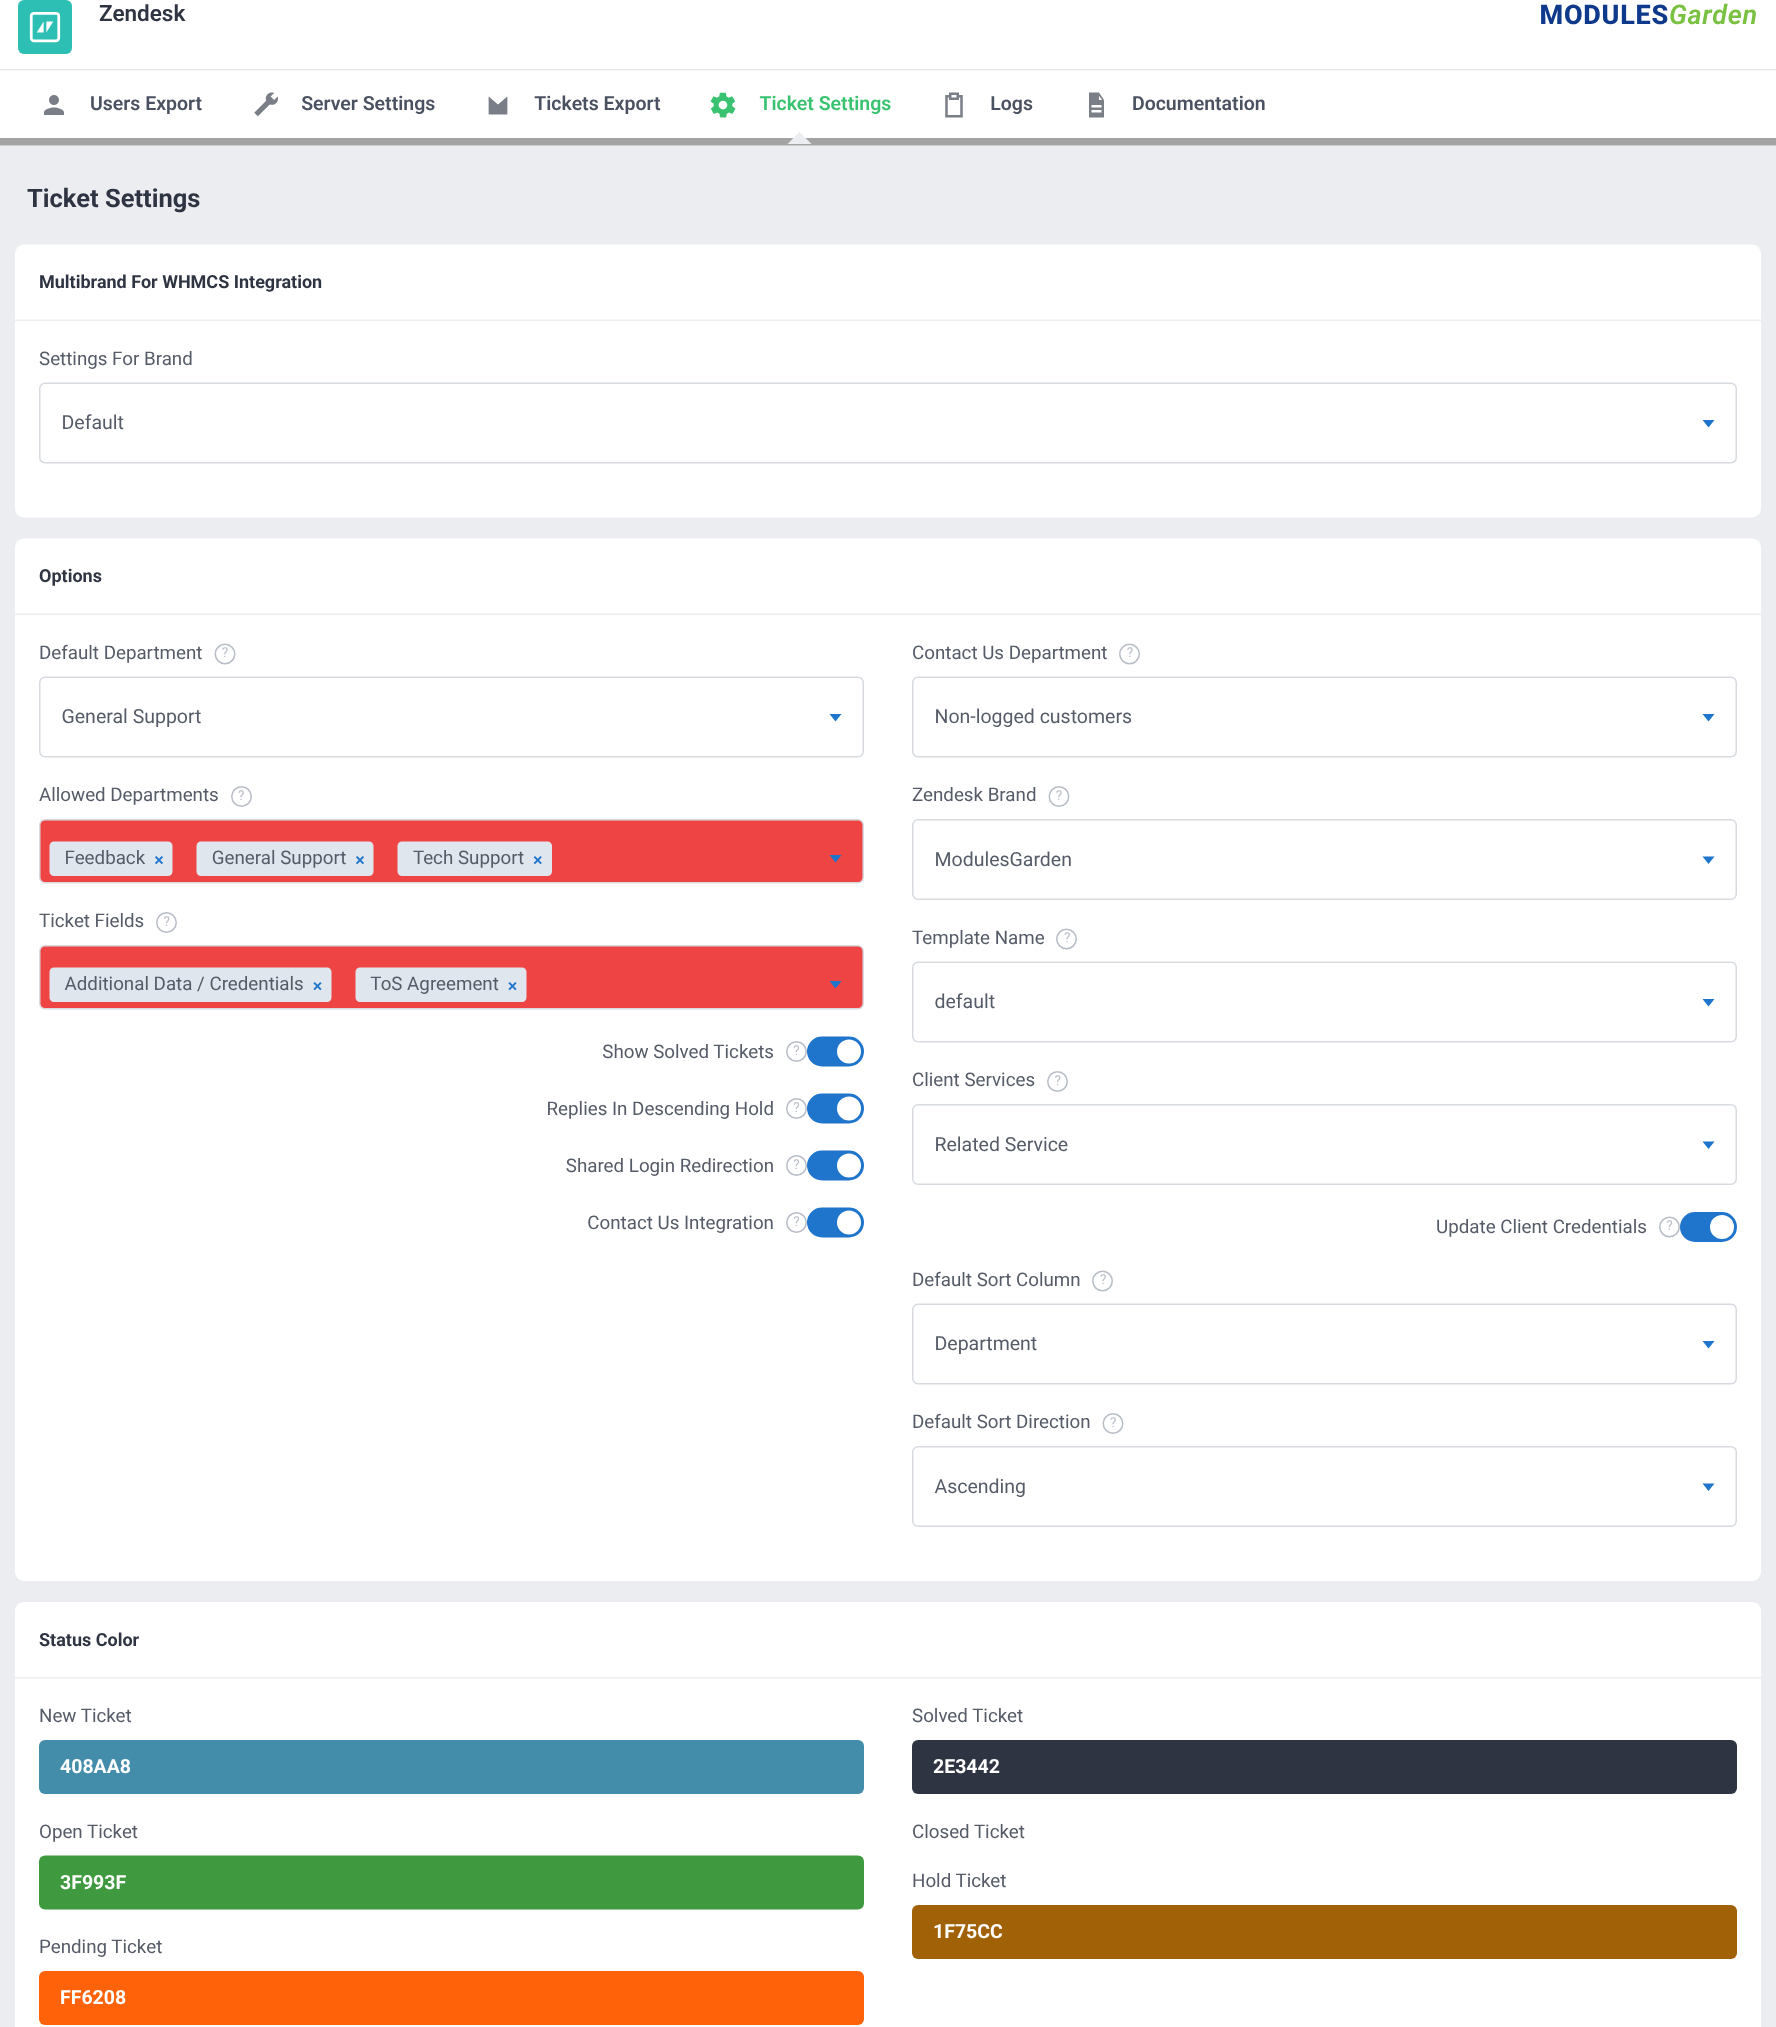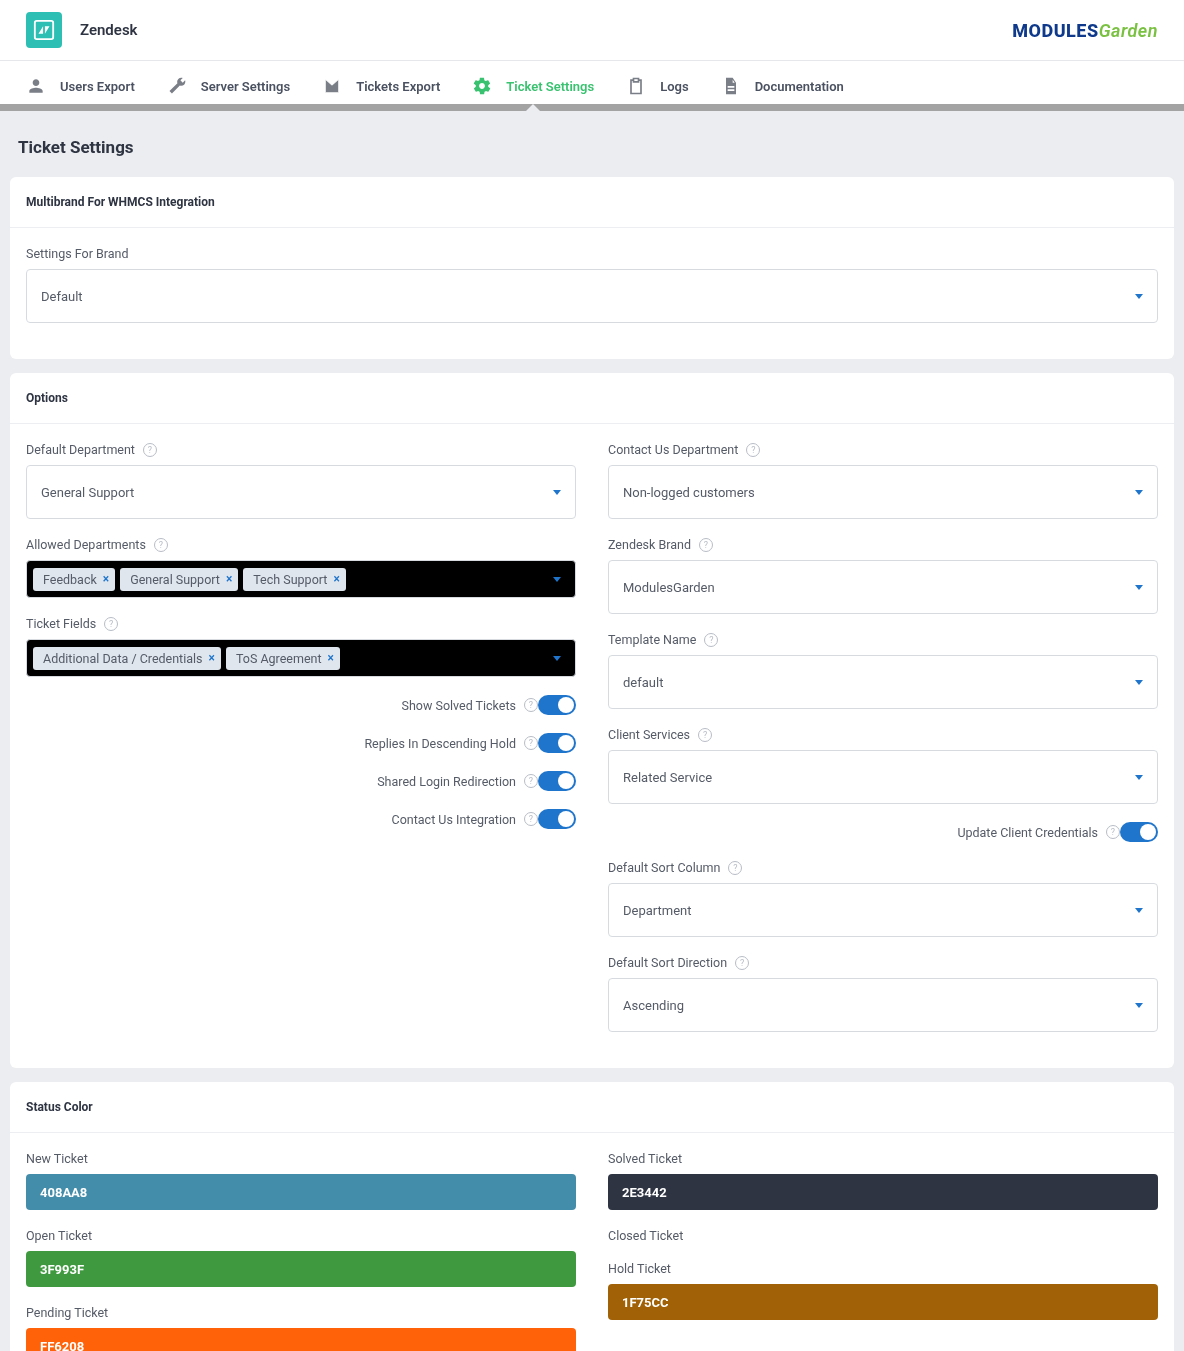--- a/index.html
+++ b/index.html
@@ -1,43 +1,43 @@
 <!DOCTYPE html>
 <html><head>
 <meta charset="utf-8">
 <style>
 *{box-sizing:border-box;margin:0;padding:0;font-family:-apple-system,BlinkMacSystemFont,"Segoe UI",Roboto,Arial,sans-serif}
 body{background:#ebedf0;color:#2e3442;font-size:13px}
-.header{background:#fff;height:61px;display:flex;align-items:center;padding:0 26px;border-bottom:1px solid #e5e7eb}
+.header{background:#fff;height:47px;display:flex;padding:0 12px;border-bottom:1px solid #e5e7eb}
 .app-icon{width:36px;height:36px;background:#2dbfb3;border-radius:4px;display:flex;align-items:center;justify-content:center;margin-right:18px}
 .app-icon svg{width:22px;height:22px}
 .app-title{font-size:15px;font-weight:600;color:#2e3442}
 .brand-logo{margin-left:auto;font-weight:800;font-size:18px;letter-spacing:0.5px}
 .brand-logo .m{color:#0f3a8c}
 .brand-logo .g{color:#7ac142;font-style:italic;font-weight:600}
-.nav{background:#fff;display:flex;padding:0 10px;border-bottom:7px solid #a3a3a3;height:50px}
+.nav{background:#fff;display:flex;align-items:center;padding:0 10px;border-bottom:5px solid #a3a3a3;height:50px}
 .nav-item{display:flex;align-items:center;padding:0 16px;height:50px;cursor:pointer;color:#4a5160;font-weight:600;font-size:13px;position:relative}
 .nav-item .nav-icon{width:20px;height:20px;margin-right:14px;fill:#7a7e87}
 .nav-item.active{color:#39c26f}
 .nav-item.active .nav-icon{fill:#39c26f}
 .nav-item.active::after{content:"";position:absolute;bottom:-1px;left:50%;transform:translateX(-50%);width:0;height:0;border-left:8px solid transparent;border-right:8px solid transparent;border-bottom:8px solid #ebedf0}
 .page{padding:18px 10px 20px}
 .page-title{font-size:17px;font-weight:700;color:#2e3442;padding:8px 8px 20px}
 .card{background:#fff;border-radius:6px;margin-bottom:14px;overflow:hidden}
 .card-header{padding:18px 16px;font-size:12px;font-weight:700;color:#2e3442;border-bottom:1px solid #eceef1}
 .card-body{padding:18px 16px}
 .row{display:flex;gap:32px}
 .col{flex:1;min-width:0}
 .form-group{margin-bottom:18px}
 .form-label{display:flex;align-items:center;font-size:12.5px;color:#555b67;margin-bottom:8px;gap:8px}
 .help-icon{width:14px;height:14px;border:1px solid #b8bdc6;border-radius:50%;display:inline-flex;align-items:center;justify-content:center;font-size:9px;color:#b8bdc6;cursor:help}
 .select-box{position:relative;border:1px solid #d7dbe0;border-radius:4px;height:54px;display:flex;align-items:center;padding:0 40px 0 14px;background:#fff;cursor:pointer;font-size:13px;color:#555b67}
 .select-box.full{width:100%}
 .chevron{position:absolute;right:14px;width:0;height:0;border-left:4px solid transparent;border-right:4px solid transparent;border-top:5px solid #1f75cc}
-.tag-select{position:relative;border:1px solid #d7dbe0;border-radius:4px;min-height:38px;display:flex;align-items:center;padding:4px 40px 4px 6px;background:#000000;cursor:pointer;flex-wrap:wrap;gap:5px}
+.tag-select{position:relative;border:1px solid #d7dbe0;border-radius:4px;min-height:38px;display:flex;align-items:center;padding:14px 40px 4px 6px;background:#ef4444;cursor:pointer;flex-wrap:wrap;gap:16px}
 .tag{background:#e0e6ee;border-radius:3px;padding:4px 6px 4px 10px;font-size:12.5px;color:#555b67;display:inline-flex;align-items:center;gap:6px}
 .tag-x{color:#1f75cc;font-size:12px;cursor:pointer;font-weight:600}
 .toggle-row{display:flex;align-items:center;justify-content:flex-end;margin-bottom:18px}
 .toggle-label{display:flex;align-items:center;gap:8px;font-size:12.5px;color:#555b67}
 .toggle{width:38px;height:20px;background:#1f75cc;border-radius:20px;position:relative;cursor:pointer}
 .toggle::after{content:"";position:absolute;width:16px;height:16px;background:#fff;border-radius:50%;top:2px;right:2px}
 .color-input{height:36px;border-radius:4px;display:flex;align-items:center;padding:0 14px;color:#fff;font-weight:700;font-size:13px;cursor:pointer}
 .save-btn{background:#39c26f;color:#fff;border:none;padding:10px 16px;border-radius:4px;font-weight:700;font-size:13px;cursor:pointer;margin-top:6px}
 </style>
 </head>

